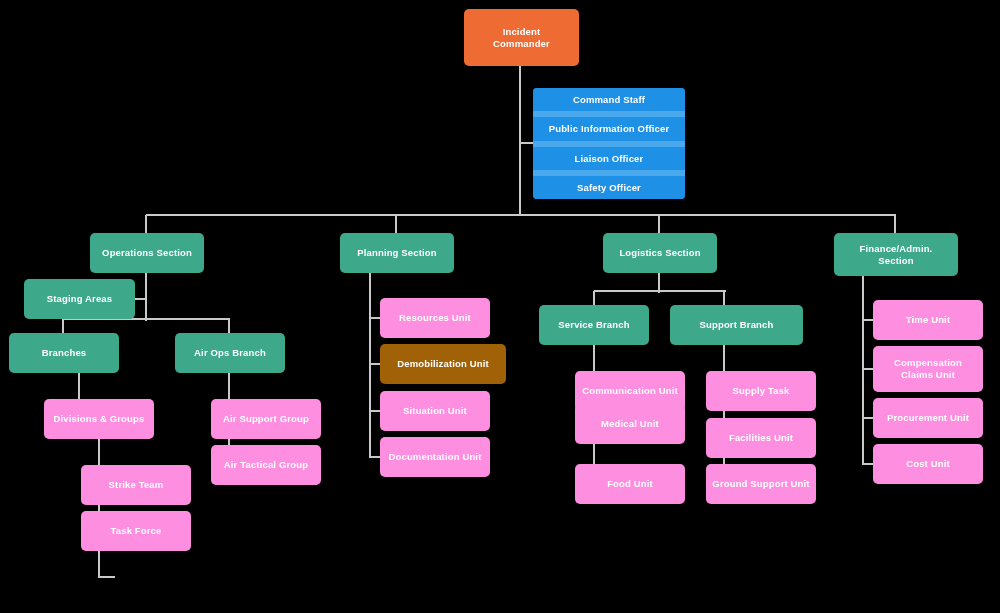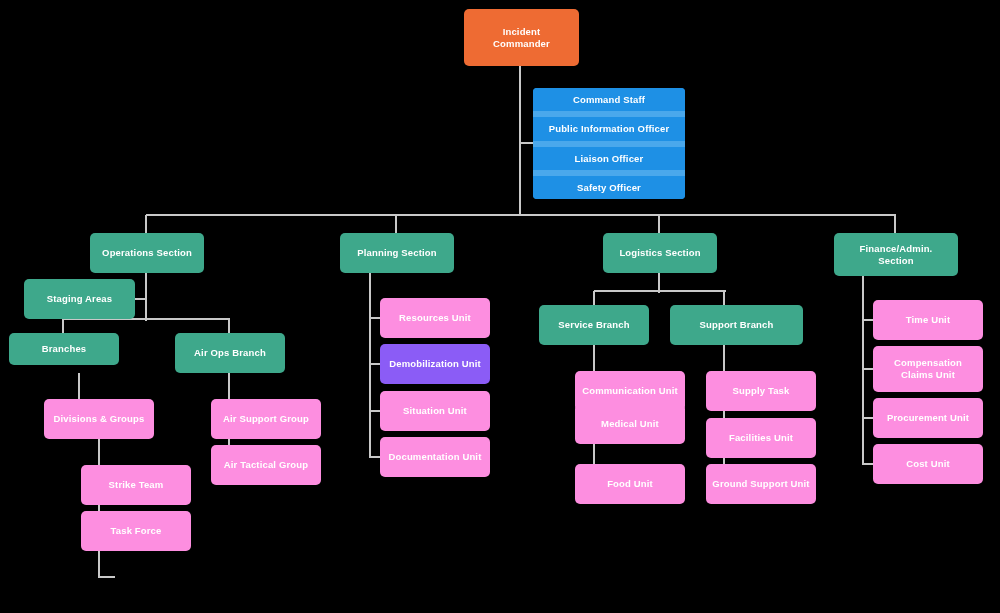--- a/index.html
+++ b/index.html
@@ -141,21 +141,21 @@
     <div class="node commander" style="left: 464px; top: 9px; width: 115px; height: 57px; background: rgb(238, 107, 51); color: rgb(255, 255, 255);">
       <span class="node-label">Incident
 Commander</span>
     </div>
     <div class="node section" style="left: 90px; top: 233px; width: 114px; height: 40px; background: rgb(62, 168, 139); color: rgb(255, 255, 255);">
       <span class="node-label">Operations Section</span>
     </div>
     <div class="node section" style="left: 24px; top: 279px; width: 111px; height: 40px; background: rgb(62, 168, 139); color: rgb(255, 255, 255);">
       <span class="node-label">Staging Areas</span>
     </div>
-    <div class="node section" style="left: 9px; top: 333px; width: 110px; height: 32px; background: rgb(62, 168, 139); color: rgb(255, 255, 255);">
+    <div class="node section" style="left: 9px; top: 333px; width: 110px; height: 40px; background: rgb(62, 168, 139); color: rgb(255, 255, 255);">
       <span class="node-label">Branches</span>
     </div>
     <div class="node section" style="left: 175px; top: 333px; width: 110px; height: 40px; background: rgb(62, 168, 139); color: rgb(255, 255, 255);">
       <span class="node-label">Air Ops Branch</span>
     </div>
     <div class="node unit" style="left: 44px; top: 399px; width: 110px; height: 40px; background: rgb(253, 142, 224); color: rgb(255, 255, 255);">
       <span class="node-label">Divisions &amp; Groups</span>
     </div>
     <div class="node unit" style="left: 81px; top: 465px; width: 110px; height: 40px; background: rgb(253, 142, 224); color: rgb(255, 255, 255);">
       <span class="node-label">Strike Team</span>
@@ -168,21 +168,21 @@
     </div>
     <div class="node unit" style="left: 211px; top: 445px; width: 110px; height: 40px; background: rgb(253, 142, 224); color: rgb(255, 255, 255);">
       <span class="node-label">Air Tactical Group</span>
     </div>
     <div class="node section" style="left: 340px; top: 233px; width: 114px; height: 40px; background: rgb(62, 168, 139); color: rgb(255, 255, 255);">
       <span class="node-label">Planning Section</span>
     </div>
     <div class="node unit" style="left: 380px; top: 298px; width: 110px; height: 40px; background: rgb(253, 142, 224); color: rgb(255, 255, 255);">
       <span class="node-label">Resources Unit</span>
     </div>
-    <div class="node unit" style="left: 380px; top: 344px; width: 110px; height: 40px; background: #8b5cf6; color: rgb(255, 255, 255);">
+    <div class="node unit" style="left: 380px; top: 344px; width: 126px; height: 40px; background: #a16207; color: rgb(255, 255, 255);">
       <span class="node-label">Demobilization Unit</span>
     </div>
     <div class="node unit" style="left: 380px; top: 391px; width: 110px; height: 40px; background: rgb(253, 142, 224); color: rgb(255, 255, 255);">
       <span class="node-label">Situation Unit</span>
     </div>
     <div class="node unit" style="left: 380px; top: 437px; width: 110px; height: 40px; background: rgb(253, 142, 224); color: rgb(255, 255, 255);">
       <span class="node-label">Documentation Unit</span>
     </div>
     <div class="node section" style="left: 603px; top: 233px; width: 114px; height: 40px; background: rgb(62, 168, 139); color: rgb(255, 255, 255);">
       <span class="node-label">Logistics Section</span>

